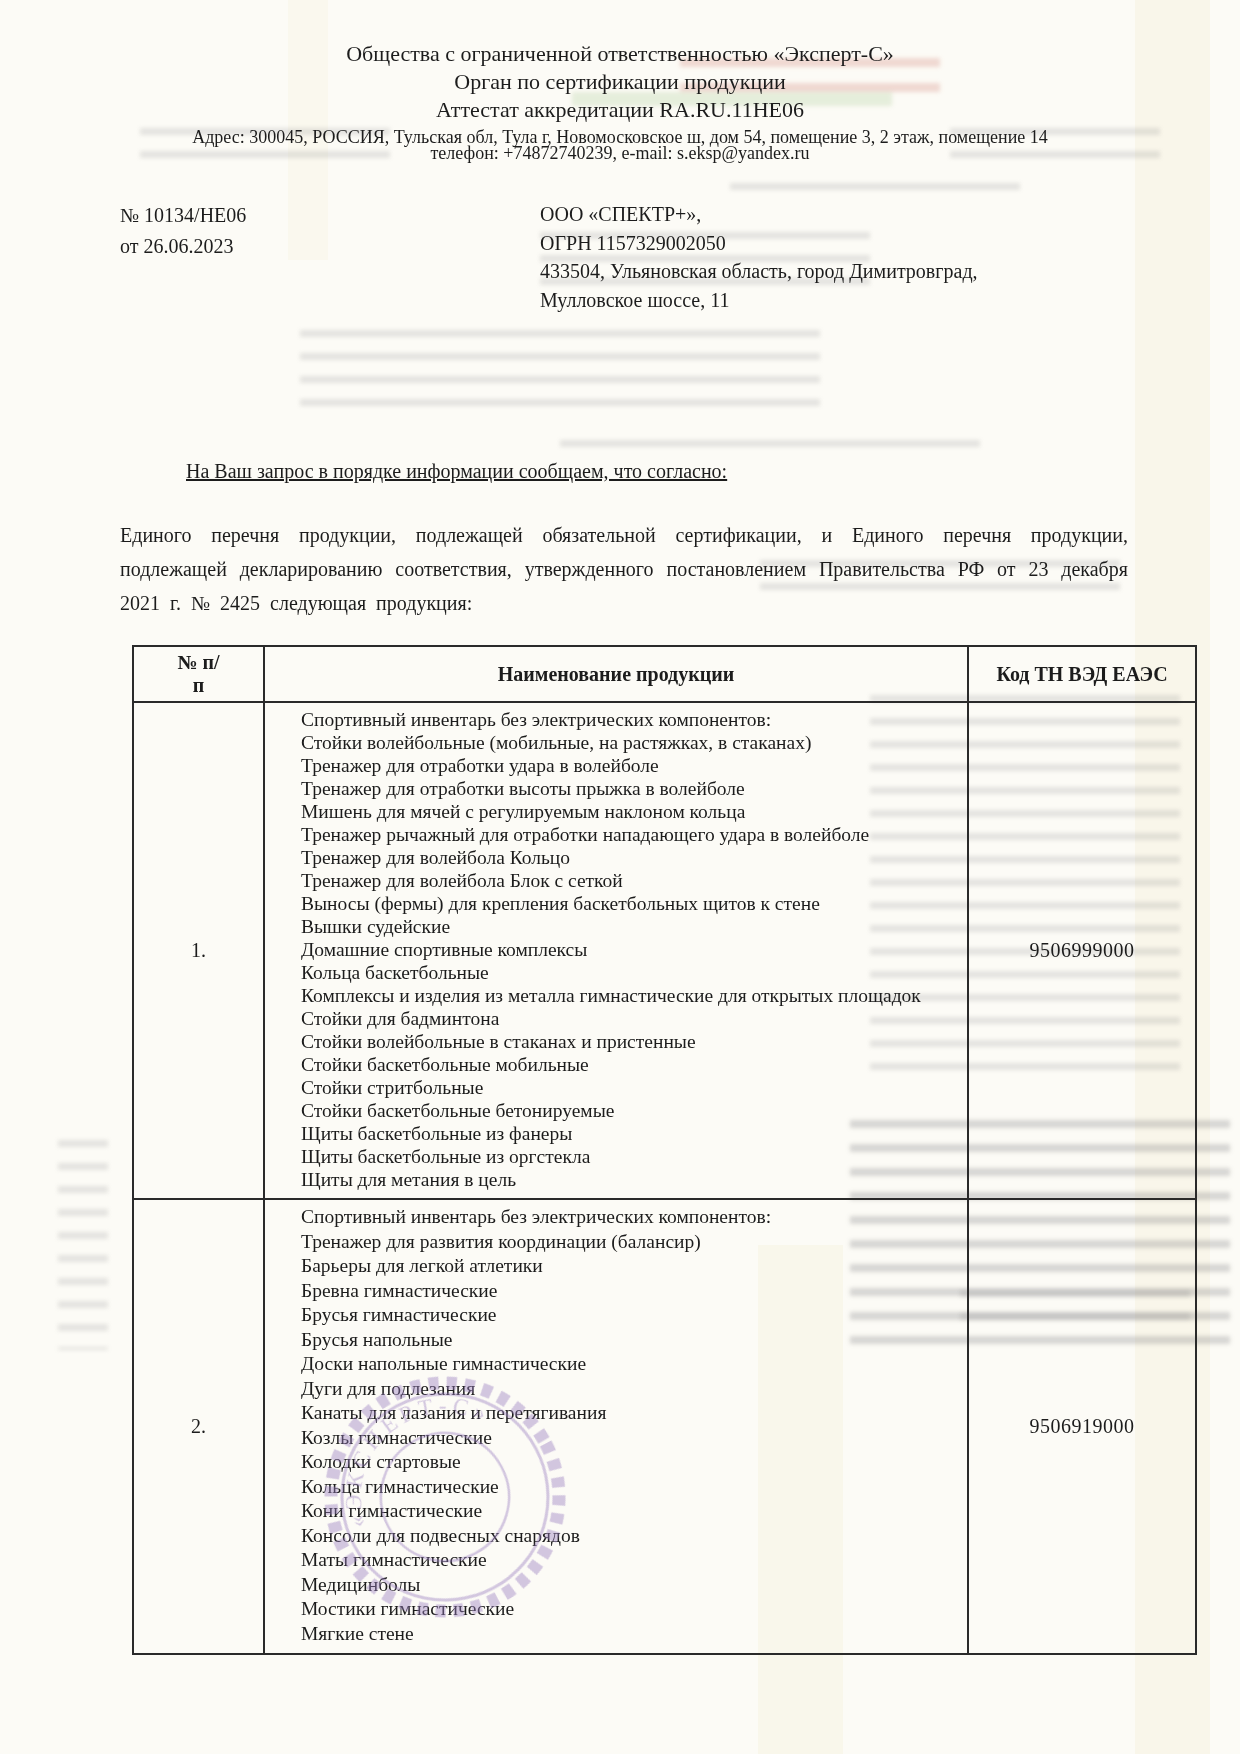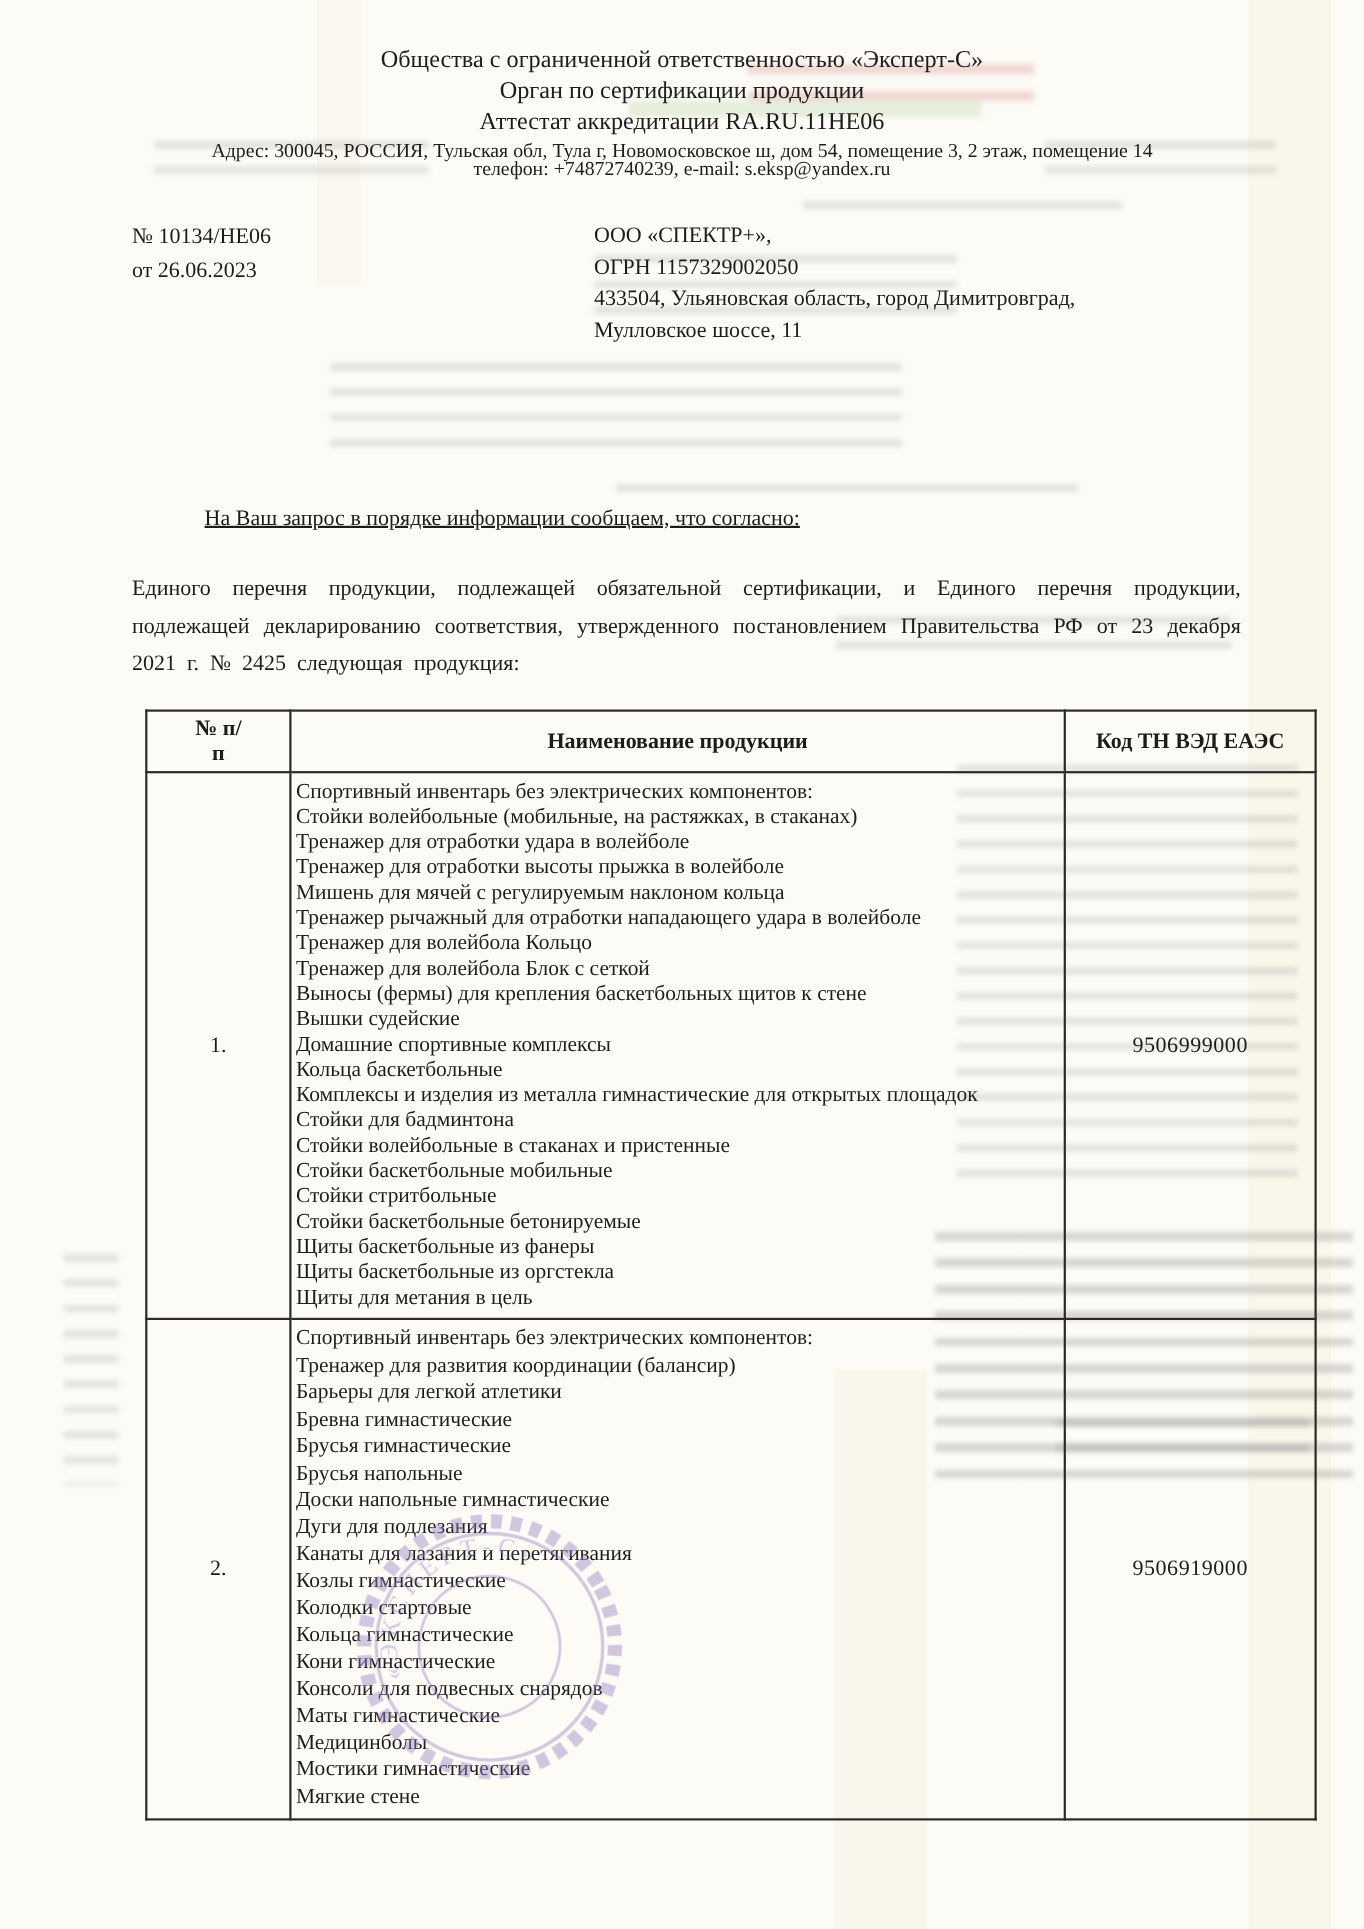--- a/index.html
+++ b/index.html
@@ -52,21 +52,21 @@
     position:absolute;left:132px;top:645px;width:1045px;
     border-collapse:collapse;table-layout:fixed;
   }
   table.products th,table.products td{border:2px solid #2a2a2a;}
   table.products th{font-size:20px;font-weight:bold;padding:4px 2px;}
   th.h-num{width:125px;}
   th.h-name{width:698px;}
   th.h-code{width:222px;border-radius:23px;}
   th.h-num span{display:inline-block;width:46px;}
   td.c-num{text-align:center;vertical-align:middle;font-size:20px;}
-  td.c-name{vertical-align:top;padding:5px 8px 7px 4px;}
+  td.c-name{vertical-align:top;padding:5px 8px 7px 36px;}
   td.c-name .item-line{font-size:19.5px;}
   tr.row-0 td.c-name .item-line{line-height:23px;}
   tr.row-1 td.c-name .item-line{line-height:24.5px;}
   td.c-code{text-align:center;vertical-align:middle;font-size:20px;letter-spacing:0.5px;}
 
   .stamp{
     position:absolute;left:320px;top:1372px;width:250px;height:250px;
     opacity:0.42;filter:blur(0.6px);transform:rotate(-28deg);
     pointer-events:none;
   }

